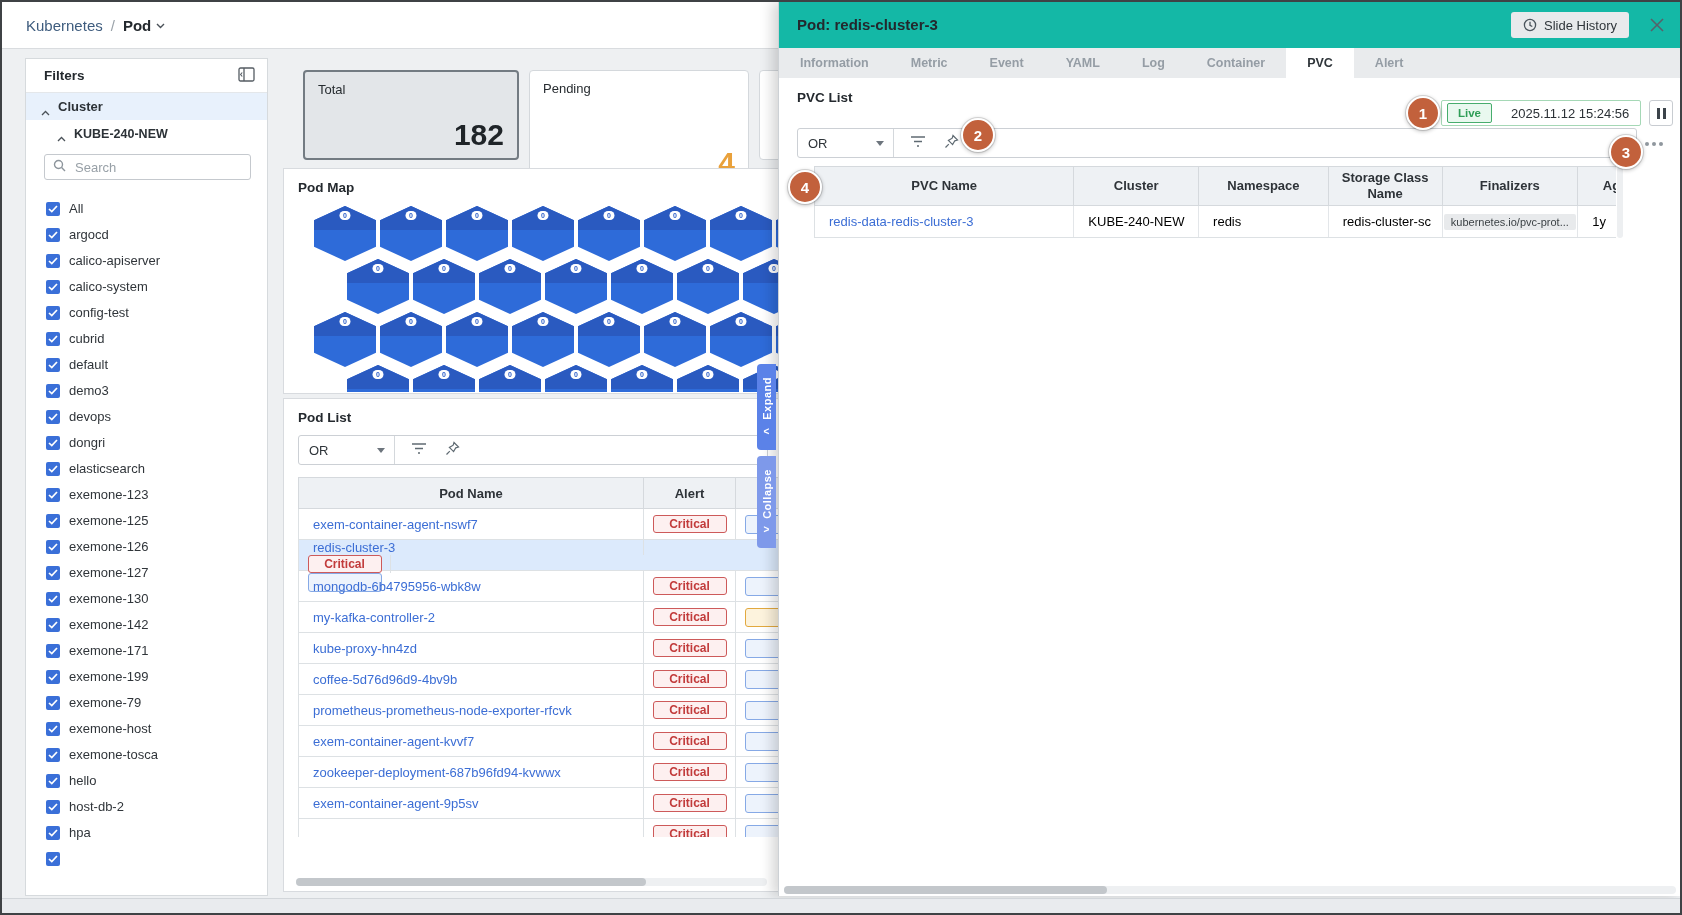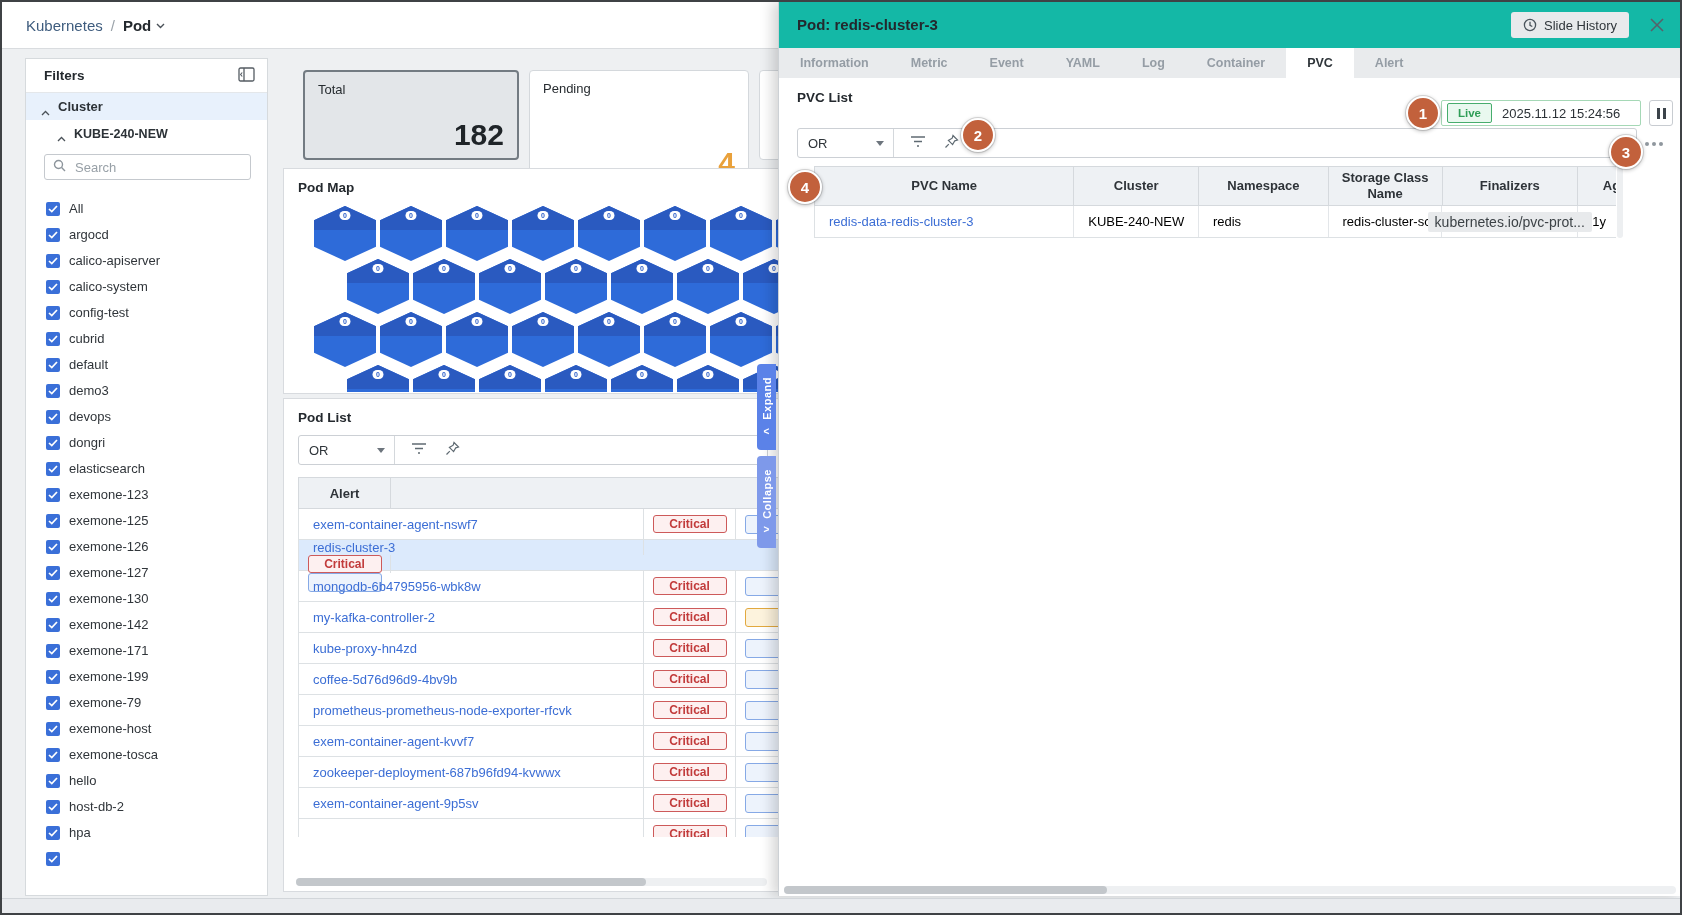--- a/index.html
+++ b/index.html
@@ -96,37 +96,37 @@
   .ov-head{position:absolute;left:0;top:0;width:100%;height:46px;border-bottom:1px solid #c2410c;background:#14b8a6;}
   .ov-title{position:absolute;left:18px;top:14px;font-size:15px;font-weight:bold;color:#23282d;}
   .btn-history{position:absolute;right:52px;top:10px;height:26px;background:#e8eaec;border-radius:3px;display:flex;align-items:center;gap:7px;padding:0 12px;font-size:13px;color:#30363b;cursor:pointer;}
   .ov-close{position:absolute;right:16px;top:15px;width:16px;height:16px;cursor:pointer;}
   .tabbar{position:absolute;left:0;top:46px;width:100%;height:30px;background:#e9ebed;display:flex;}
   .tab{padding:0 21px;line-height:30px;font-size:12.5px;font-weight:bold;color:#959da5;cursor:pointer;}
   .tab.active{background:#fff;color:#2f353a;}
   .ov-sec-title{position:absolute;left:18px;top:88px;font-size:13.5px;font-weight:bold;color:#24292e;}
   .livebox{position:absolute;left:662px;top:98px;width:200px;height:26px;border:1px solid #a5d8b6;border-radius:2px;display:flex;align-items:center;gap:10px;padding-left:5px;box-sizing:border-box;}
   .live-chip{height:18px;border:1px solid #47ad6d;background:#e9f8ef;color:#2f9e57;font-size:11.5px;font-weight:bold;border-radius:2px;display:flex;align-items:center;padding:0 10px;}
-  .live-time{font-size:13px;color:#2b3136;}
+  .live-time{font-size:13px;color:#2b3136;margin-left:9px;}
   .btn-pause{position:absolute;left:870px;top:98px;width:24px;height:26px;border:1px solid #c8ccd1;border-radius:3px;background:#fff;display:flex;align-items:center;justify-content:center;gap:3px;cursor:pointer;box-sizing:border-box;}
   .btn-pause i{display:block;width:3px;height:11px;background:#3c434a;}
   .ov-filterbar{left:18px;top:126px;width:840px;}
   .dots{position:absolute;left:866px;top:140px;display:flex;gap:3px;cursor:pointer;}
   .dots i{width:4px;height:4px;border-radius:50%;background:#8f979e;display:block;}
 
   .ov-table{position:absolute;left:35px;top:164px;width:802px;overflow:hidden;font-size:13px;}
   .ov-table .inner{width:840px;}
   .ohead{display:flex;background:#eef1f4;border:1px solid #d5d9dd;box-sizing:border-box;font-weight:bold;color:#2e3338;height:40px;}
   .ohead>div{display:flex;align-items:center;justify-content:center;text-align:center;border-right:1px solid #d5d9dd;box-sizing:border-box;line-height:1.25;}
   .orow{display:flex;height:32px;background:#fff;border:1px solid #dde1e4;border-top:none;box-sizing:border-box;}
   .orow>div{display:flex;align-items:center;border-right:1px solid #e3e6e9;box-sizing:border-box;padding-left:14px;}
   .oc1{width:260px;} .oc2{width:125px;} .oc3{width:130px;} .oc4{width:114px;} .oc5{width:136px;justify-content:center;} .oc6{width:75px;padding-left:18px;}
   .ohead .oc5,.ohead .oc6{padding-left:0;}
   .orow .oc5{padding-left:0;}
-  .fin-chip{background:#e8eaec;border-radius:2px;color:#3c4246;font-size:14px;padding:2px 7px;white-space:nowrap;}
+  .fin-chip{background:#e8eaec;border-radius:2px;color:#3c4246;font-size:11px;padding:2px 7px;white-space:nowrap;}
   .vscroll{position:absolute;left:838px;top:165px;width:6px;height:71px;background:#edeff1;border-radius:3px;}
   .ov-scroll{left:5px;right:5px;top:884px;}
   .ov-scroll .thumb{width:323px;}
 
   .annot{position:absolute;width:30px;height:30px;border-radius:50%;background:#c2613c;border:2px solid #fff;
          box-shadow:0 0 0 1px rgba(0,0,0,.12),0 1px 4px rgba(0,0,0,.3);color:#fff;font-size:15px;font-weight:bold;
          display:flex;align-items:center;justify-content:center;z-index:30;box-sizing:content-box;}
 
   .footer{position:absolute;left:0;top:896px;width:1678px;height:15px;background:#e9ebee;border-top:1px solid #d2d6da;z-index:40;}
 </style>
@@ -463,20 +463,21 @@
           <span>
             <svg width="15" height="15" viewBox="0 0 15 15">
                 <path d="M9 1.5 L13.5 6 L10.8 6.8 L8.6 10.6 L4.4 6.4 L8.2 4.2 Z" fill="none" stroke="#5f6a72" stroke-width="1.2"></path>
                 <line x1="4.8" y1="10.2" x2="1.5" y2="13.5" stroke="#5f6a72" stroke-width="1.2"></line>
               </svg>
           </span>
         </div>
       </div>
       <div class="ptable">
         <div class="phead">
+          <div class="col-name">Pod Name</div>
           <div class="col-alert">Alert</div>
           <div class="col-stat"></div>
         </div>
         <div>
 
             <div class="prow">
               <div class="pcell col-name">
                 <a class="plink">exem-container-agent-nswf7</a>
               </div>
               <div class="pcell col-alert">

